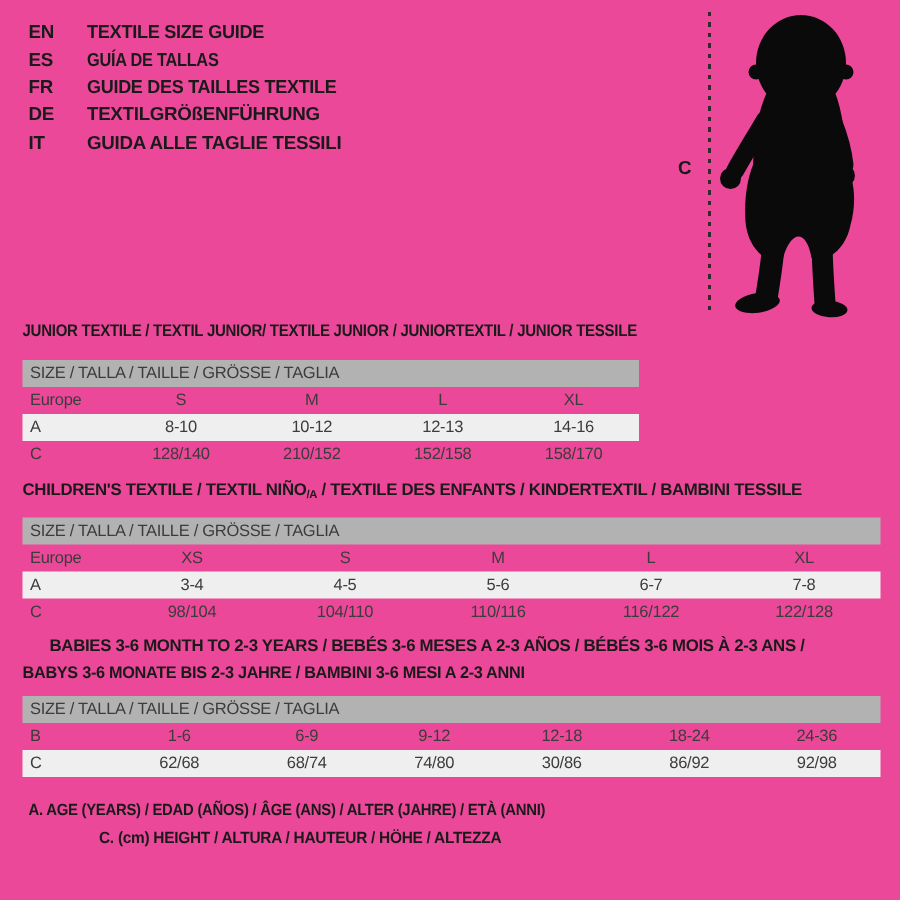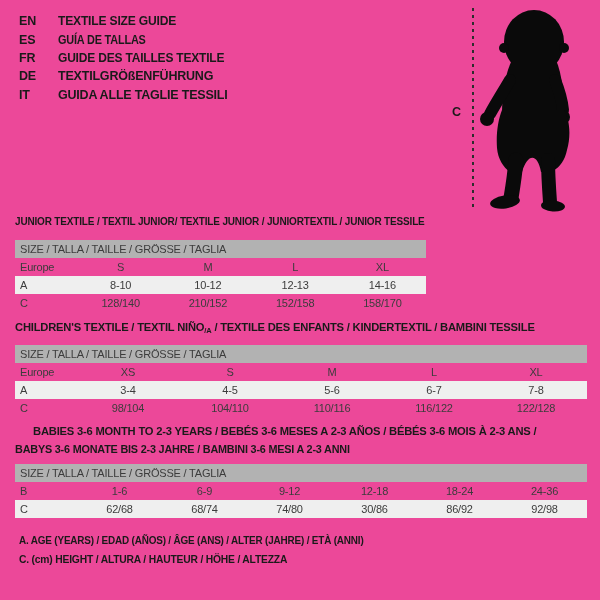--- a/index.html
+++ b/index.html
@@ -32,21 +32,21 @@
   
   .sg-table{position:absolute;font-size:11px;color:var(--table-ink);}
   .thead{height:18px;line-height:18px;background:var(--table-header-bg);padding-left:5px;white-space:nowrap;overflow:hidden;}
   .trow{display:flex;height:18px;line-height:18px;}
   .trow.shaded{background:var(--row-shaded-bg);}
   .tlabel{width:62px;padding-left:5px;flex:none;}
   .tcell{flex:1;text-align:center;}
 
   
   .notes{position:absolute;left:19px;top:531px;}
-  .note-line{height:19.3px;line-height:19.3px;font-weight:bold;font-size:10.8px;white-space:nowrap;display:block;}
+  .note-line{height:19.3px;line-height:19.3px;font-weight:bold;font-size:10.8px;white-space:nowrap;display:block;text-align:center;}
   .note-line span{display:inline-block;white-space:nowrap;}
 </style>
 </head>
 <body>
 
 <div id="page">
 
   <div class="lang-block">
     <div class="lang-row">
       <span class="lang-code">EN</span>

